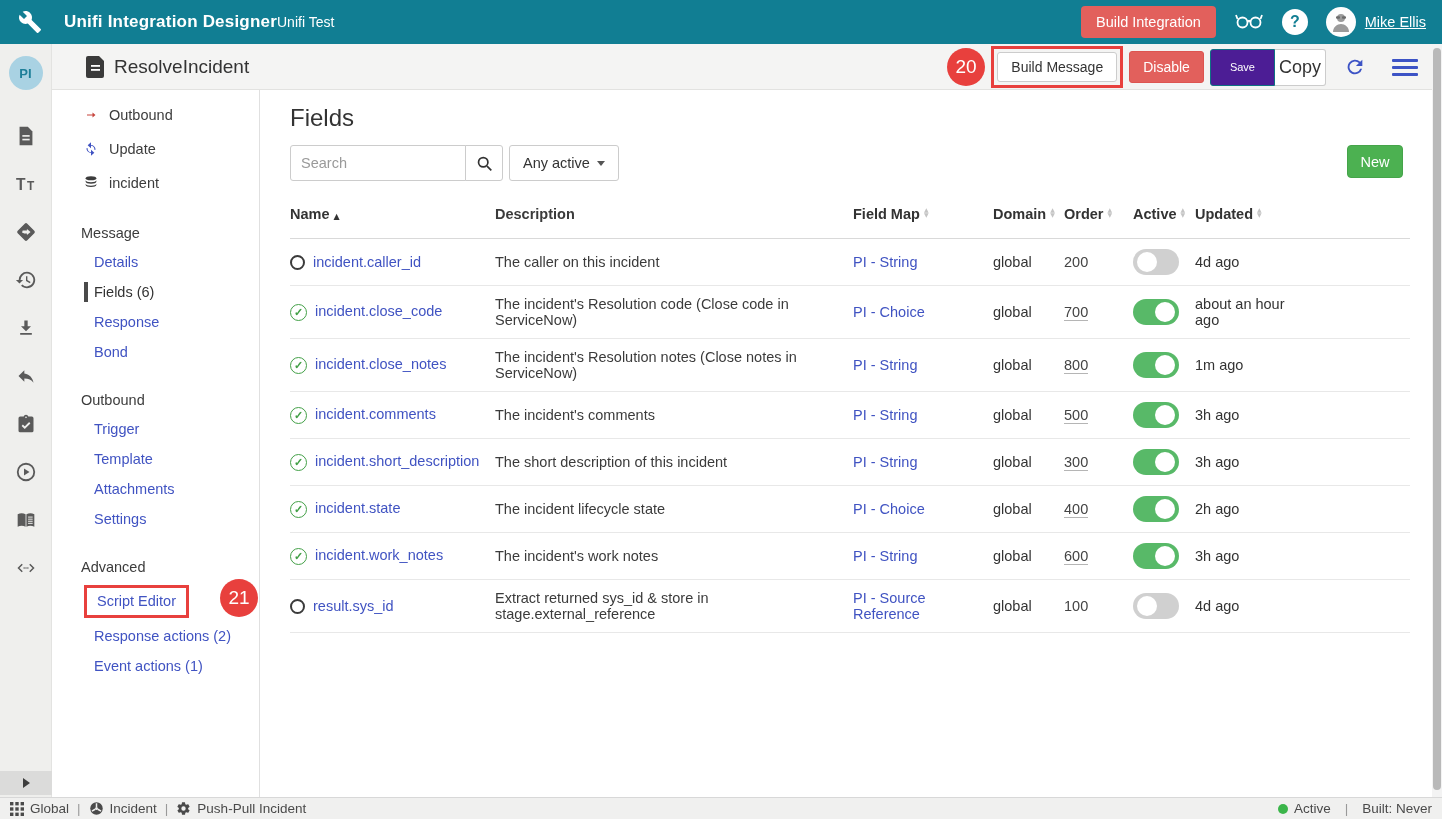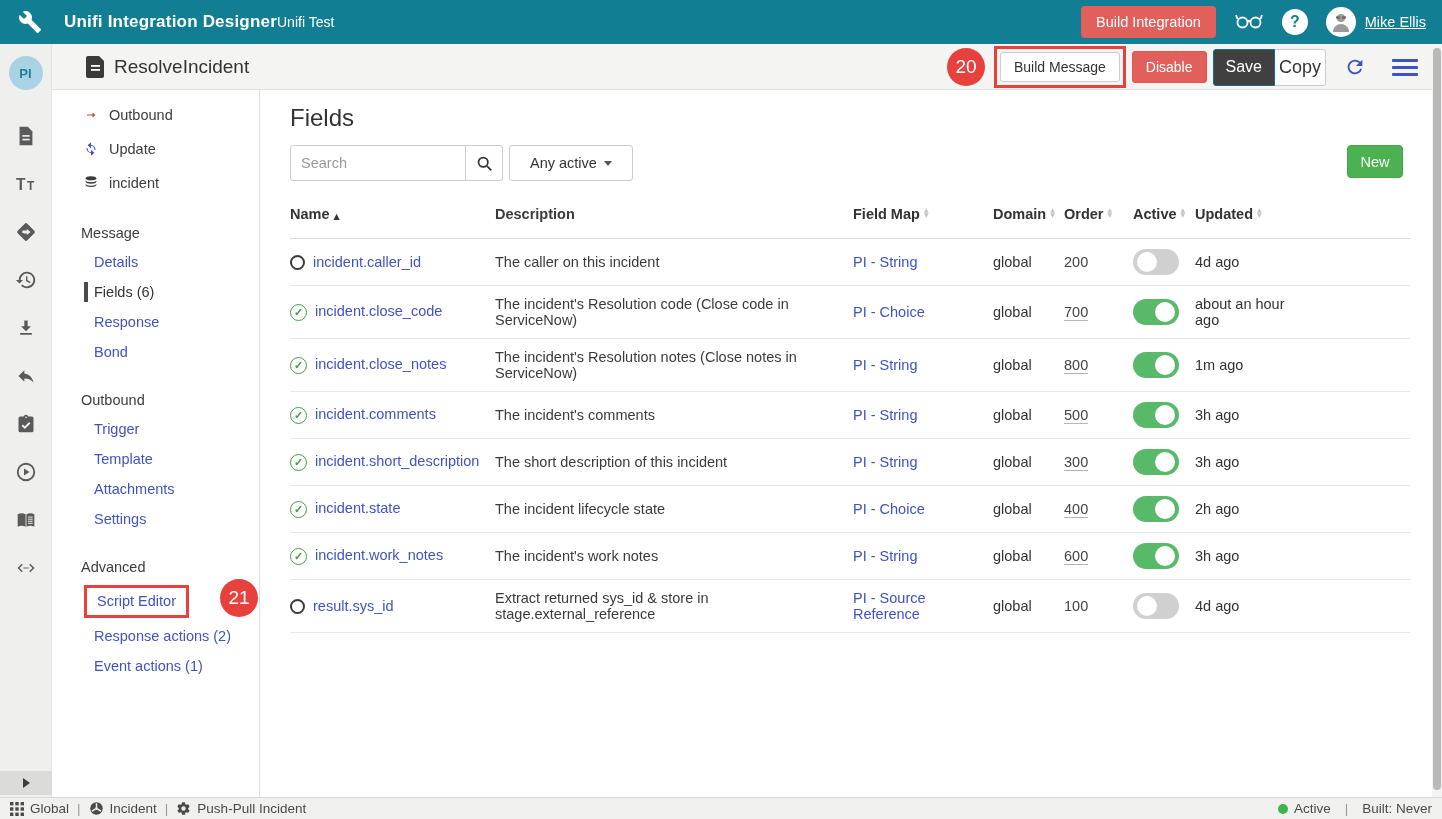--- a/index.html
+++ b/index.html
@@ -51,22 +51,22 @@
   .btn-build-message {
     background:#fff; border:1px solid #ccc; border-radius:3px; color:#333;
     font-size:14px; padding:6px 13px; font-family:inherit;
   }
   .btn-disable {
     background:#e2605c; border:1px solid #dd5450; border-radius:3px; color:#fff;
     font-size:14px; padding:7px 13px; font-family:inherit; margin-right:6px;
   }
   .btn-group { display:flex; margin-right:18px; }
   .btn-save {
-    background:#404040; border:1px solid #0f7183; border-radius:3px 0 0 3px; color:#fff;
-    font-size:16px; padding:7px 12px; font-family:inherit;
+    background:#4c1d95; border:1px solid #0f7183; border-radius:3px 0 0 3px; color:#fff;
+    font-size:11px; padding:7px 19px; font-family:inherit;
   }
   .btn-copy {
     background:#fff; border:1px solid #ccc; border-left:none; border-radius:0 3px 3px 0; color:#333;
     font-size:18px; padding:7px 4px; font-family:inherit;
   }
   .refresh-ic { margin-right:26px; display:flex; }
   .burger { width:26px; display:flex; flex-direction:column; gap:4px; }
   .burger span { height:3px; background:#3c53c5; border-radius:1px; }
 
   
@@ -115,21 +115,21 @@
     width:176px; height:36px; border:1px solid #ccc; border-radius:3px 0 0 3px;
     padding:0 10px; font-size:14.5px; font-family:inherit; color:#333; outline:none;
   }
   .search-input::placeholder { color:#9a9a9a; }
   .search-btn {
     width:38px; height:36px; border:1px solid #ccc; margin-left:-1px; background:#fff;
     border-radius:0 3px 3px 0; display:flex; align-items:center; justify-content:center;
   }
   .filter-btn {
     margin-left:6px; height:36px; border:1px solid #ccc; border-radius:3px; background:#fff;
-    font-size:14.5px; color:#333; padding:0 20px; display:flex; align-items:center; gap:7px; font-family:inherit;
+    font-size:14.5px; color:#333; padding:0 13px; display:flex; align-items:center; gap:7px; font-family:inherit;
   }
   .caret-down { width:0; height:0; border-top:5px solid #555; border-left:4px solid transparent; border-right:4px solid transparent; }
   .btn-new {
     position:absolute; left:1087px; top:55px; width:56px; height:33px;
     background:#4cb151; border:1px solid #45a44a; border-radius:4px; color:#fff;
     font-size:14.5px; font-family:inherit;
   }
 
   
   .table { position:absolute; left:30px; top:104px; width:1120px; }

